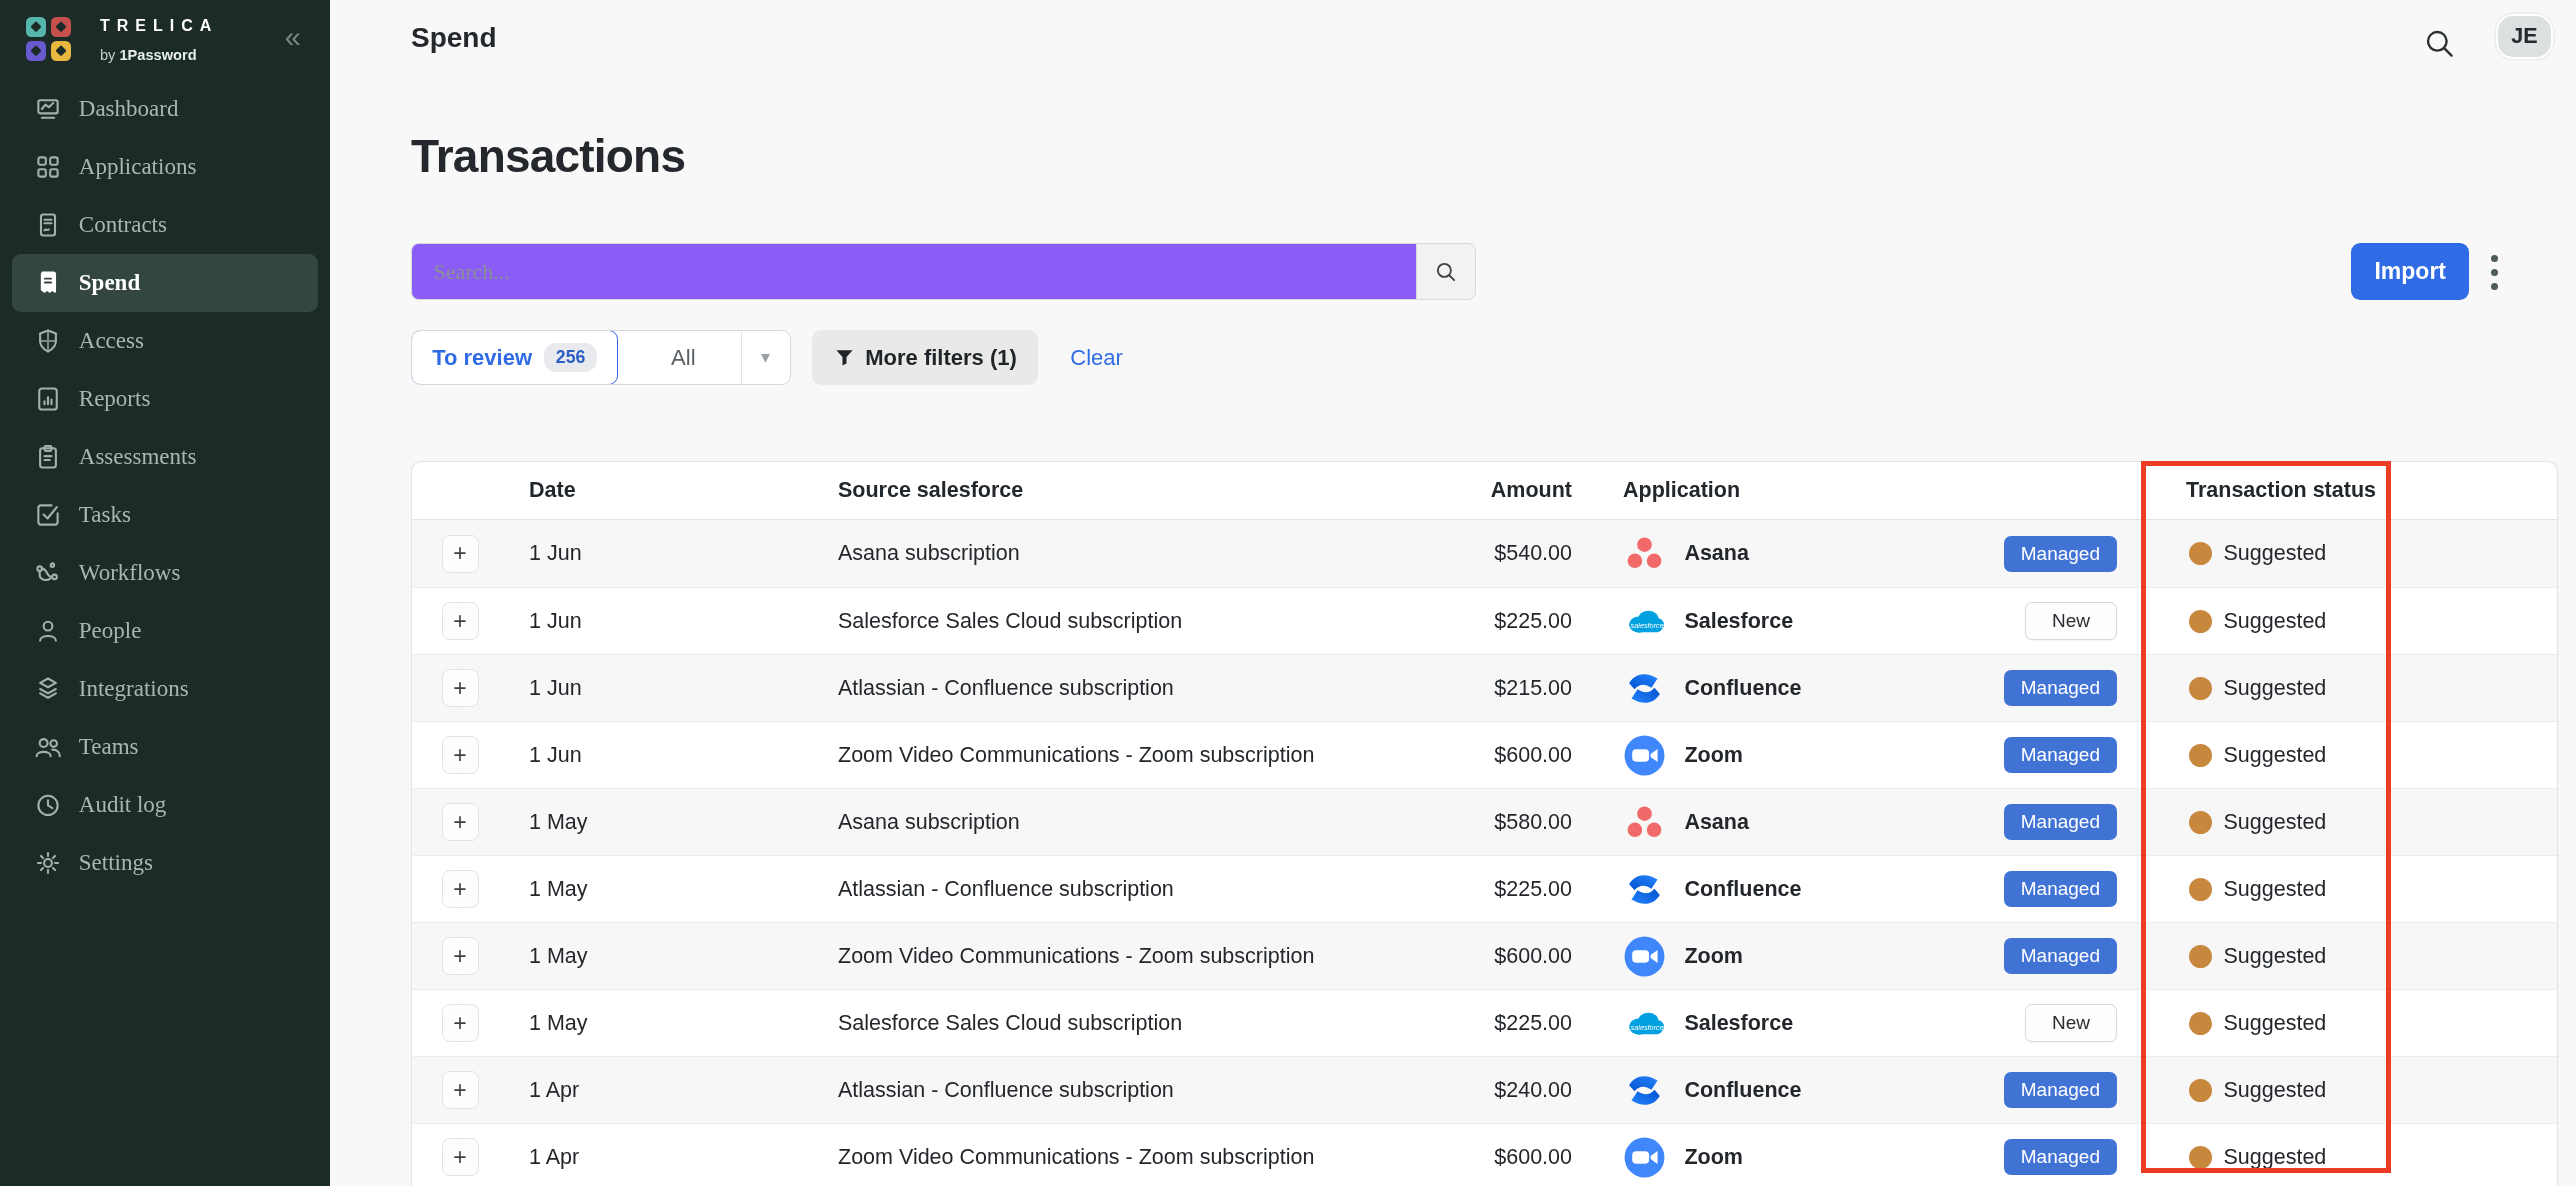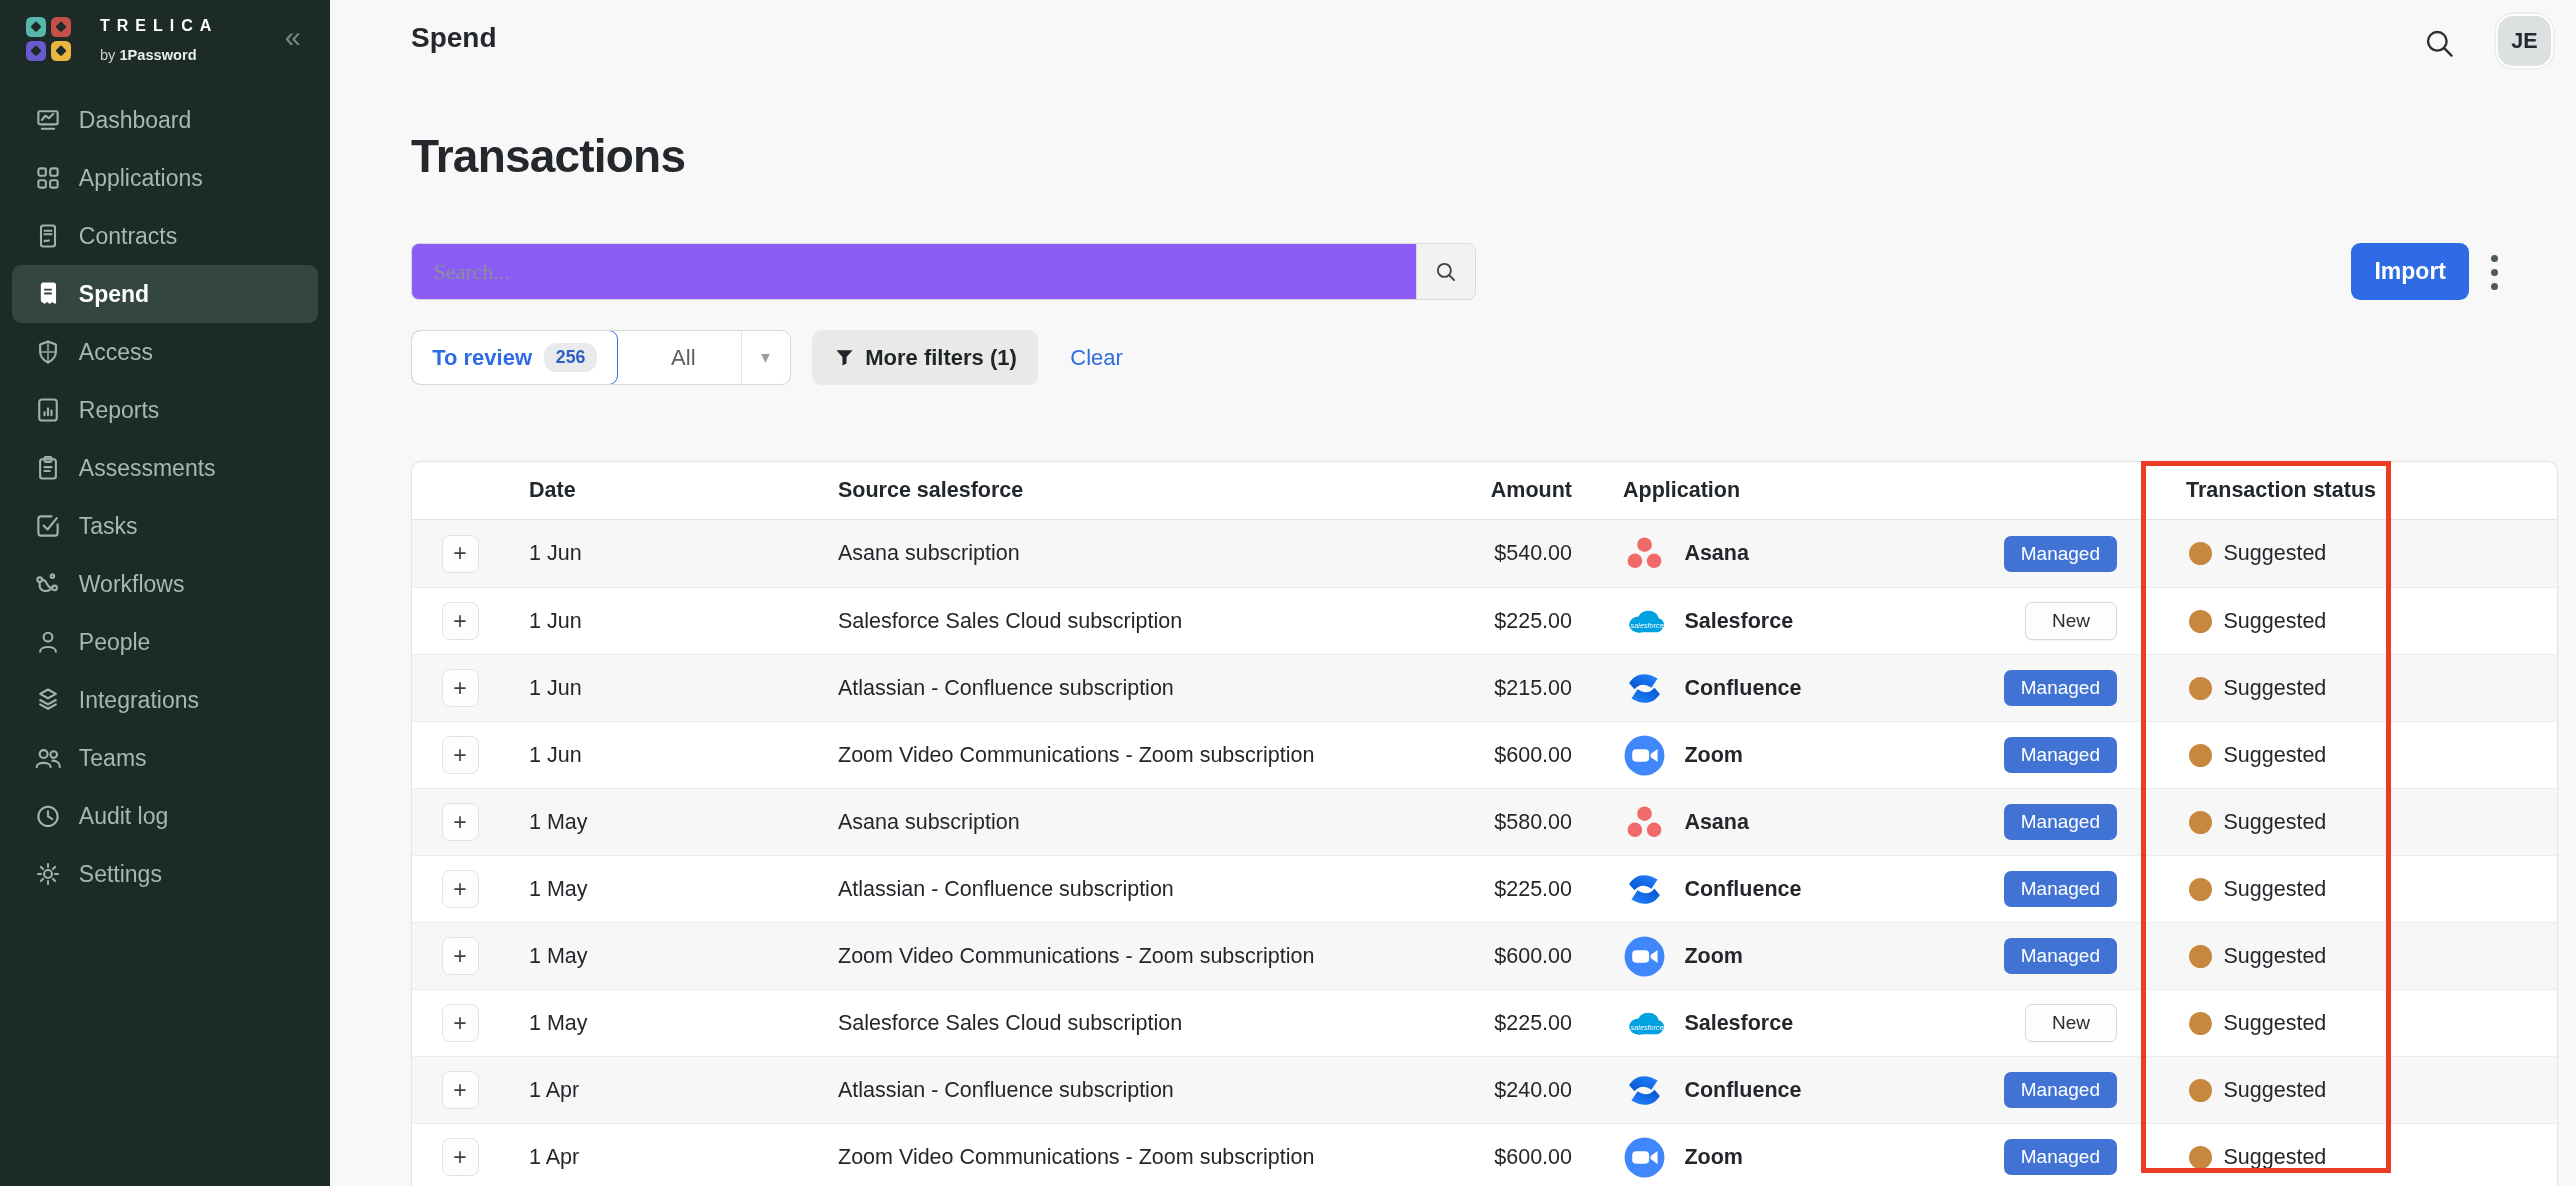--- a/index.html
+++ b/index.html
@@ -15,33 +15,33 @@
                display:grid; grid-template-columns:20px 20px; grid-template-rows:20px 20px; gap:4.6px; }
   .tile { width:20px; height:20px; border-radius:5.4px; position:relative; }
   .tile::after { content:""; position:absolute; left:50%; top:50%; width:8.4px; height:8.4px;
                  background:#1C2B27; transform:translate(-50%,-50%) rotate(45deg); border-radius:1.5px; }
   .tile.t1{background:#56B7AC;} .tile.t2{background:#C5504C;} .tile.t3{background:#6A5ACF;} .tile.t4{background:#E9B63F;}
   .logo-title { position:absolute; left:74px; top:1.5px; color:#FFFFFF; font-size:16px; font-weight:bold; letter-spacing:7px; }
   .logo-sub { position:absolute; left:74px; top:32px; color:#C6CFCB; font-size:14.6px; }
   .logo-sub b { color:#E9EEEC; }
   .collapse { position:absolute; right:10.7px; top:7.7px; color:#76887F; font-size:29px; cursor:pointer; line-height:1; }
 
-  nav { position:absolute; top:91px; left:0; right:0; }
+  nav { position:absolute; top:80px; left:0; right:0;font-family:Liberation Serif, serif; }
   .side-item { height:58px; margin:0 12.3px; display:flex; align-items:center; padding-left:21.5px;
                color:#A9B7B1; font-size:23px; border-radius:9.2px; cursor:pointer; }
   .side-item .side-icon { width:28px; height:28px; margin-right:17px; display:inline-flex; align-items:center; justify-content:center; }
   .side-item svg { width:28px; height:28px; stroke:#A2B1AA; fill:none; stroke-width:2.4; stroke-linecap:round; stroke-linejoin:round; }
   .side-item.active { background:#33473F; color:#FFFFFF; font-weight:bold; }
   .side-item.active svg { stroke:#FFFFFF; }
 
   
   .main { position:relative; flex:1; height:100%; }
   .topbar-title { position:absolute; left:81px; top:21.5px; font-size:28px; font-weight:bold; color:#24282C; }
   .top-search { position:absolute; left:2092px; top:26px; width:35px; height:35px; cursor:pointer; }
-  .avatar { position:absolute; left:2166px; top:14px; width:57px; height:54px; background:#DCE0E1;
+  .avatar { position:absolute; left:2166px; top:14px; width:57px; height:45px; background:#DCE0E1;
             border:2.3px solid #FFFFFF; box-shadow:0 0 0 1.5px #ECECEA; border-radius:17px;
             display:flex; align-items:center; justify-content:center; font-weight:bold; font-size:21.5px; color:#24292D; cursor:pointer; }
 
   .page-title { position:absolute; left:81px; top:129px; font-size:46px; font-weight:bold; color:#24282C; letter-spacing:-0.8px; }
 
   .search-row { position:absolute; left:81px; top:243px; width:1065px; height:57px; display:flex; }
   .search-input { flex:1; height:57px; border:0.8px solid #D9DADB; border-right:none; border-radius:7.7px 0 0 7.7px;
                   background:#8b5cf6; font-size:22px; padding:0 21.5px; color:#24282C; outline:none;
                   font-family:Liberation Serif, serif; }
   .search-input::placeholder { color:#8A9094; }

